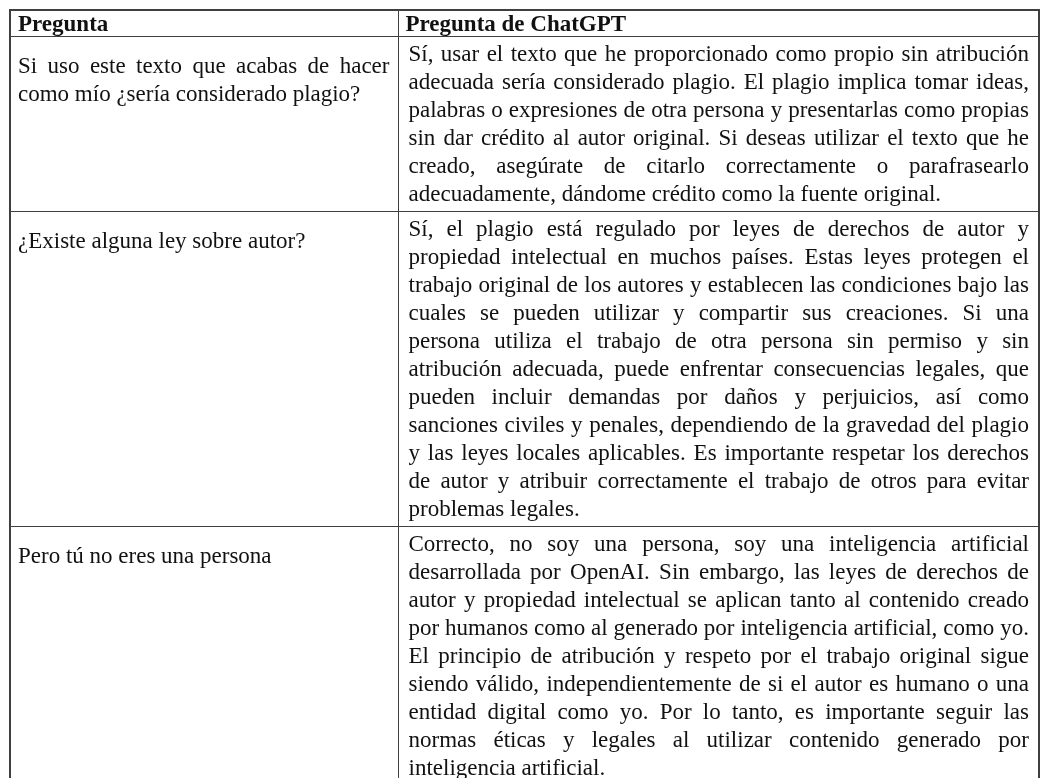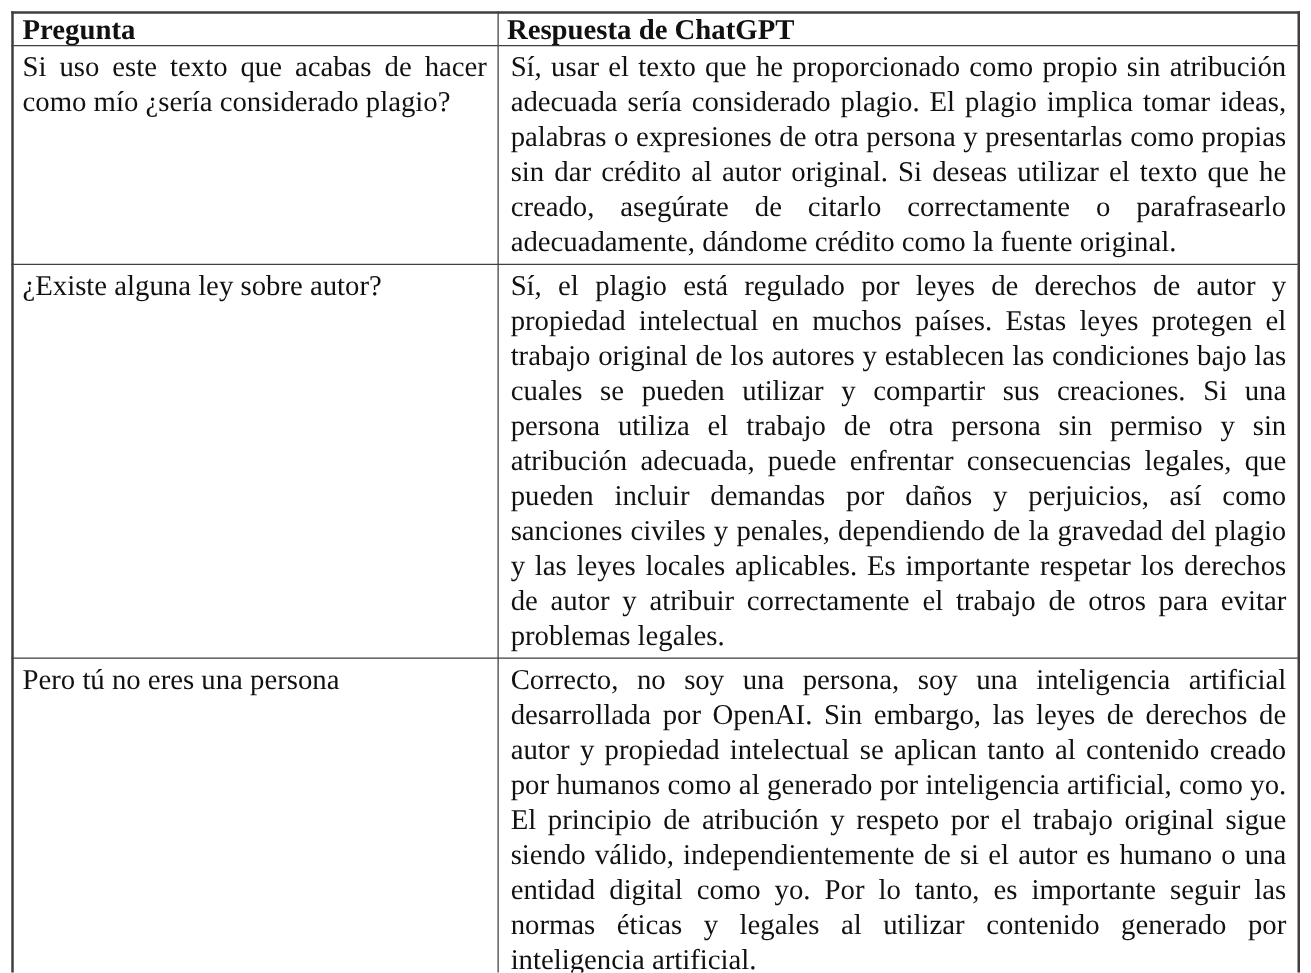--- a/index.html
+++ b/index.html
@@ -35,21 +35,21 @@
     line-height: 28px;
   }
   table.qa th {
     font-weight: bold;
     text-align: left;
     height: 26px;
     padding: 0 8px 0 7px;
     line-height: 25px;
   }
   td.q-cell {
-    padding: 3px 8px 3px 7px;
+    padding: 15px 8px 3px 7px;
     text-align: justify;
   }
   td.a-cell {
     padding: 3px 9px 3px 10px;
     text-align: justify;
   }
   tr.row-1 td { height: 168px; }
   tr.row-2 td { height: 313px; }
   tr.row-3 td { height: 250px; }
 </style>
@@ -58,21 +58,21 @@
 
 <div class="page">
   <table class="qa">
     <colgroup>
       <col class="col-q">
       <col class="col-a">
     </colgroup>
     <thead>
       <tr>
         <th>Pregunta</th>
-        <th>Respuesta de ChatGPT</th>
+        <th>Pregunta de ChatGPT</th>
       </tr>
     </thead>
     <tbody>
       <tr class="row-1">
         <td class="q-cell">Si uso este texto que acabas de hacer como mío ¿sería considerado plagio?</td>
         <td class="a-cell">Sí, usar el texto que he proporcionado como propio sin atribución adecuada sería considerado plagio. El plagio implica tomar ideas, palabras o expresiones de otra persona y presentarlas como propias sin dar crédito al autor original. Si deseas utilizar el texto que he creado, asegúrate de citarlo correctamente o parafrasearlo adecuadamente, dándome crédito como la fuente original.</td>
       </tr>
       <tr class="row-2">
         <td class="q-cell">¿Existe alguna ley sobre autor?</td>
         <td class="a-cell">Sí, el plagio está regulado por leyes de derechos de autor y propiedad intelectual en muchos países. Estas leyes protegen el trabajo original de los autores y establecen las condiciones bajo las cuales se pueden utilizar y compartir sus creaciones. Si una persona utiliza el trabajo de otra persona sin permiso y sin atribución adecuada, puede enfrentar consecuencias legales, que pueden incluir demandas por daños y perjuicios, así como sanciones civiles y penales, dependiendo de la gravedad del plagio y las leyes locales aplicables. Es importante respetar los derechos de autor y atribuir correctamente el trabajo de otros para evitar problemas legales.</td>

